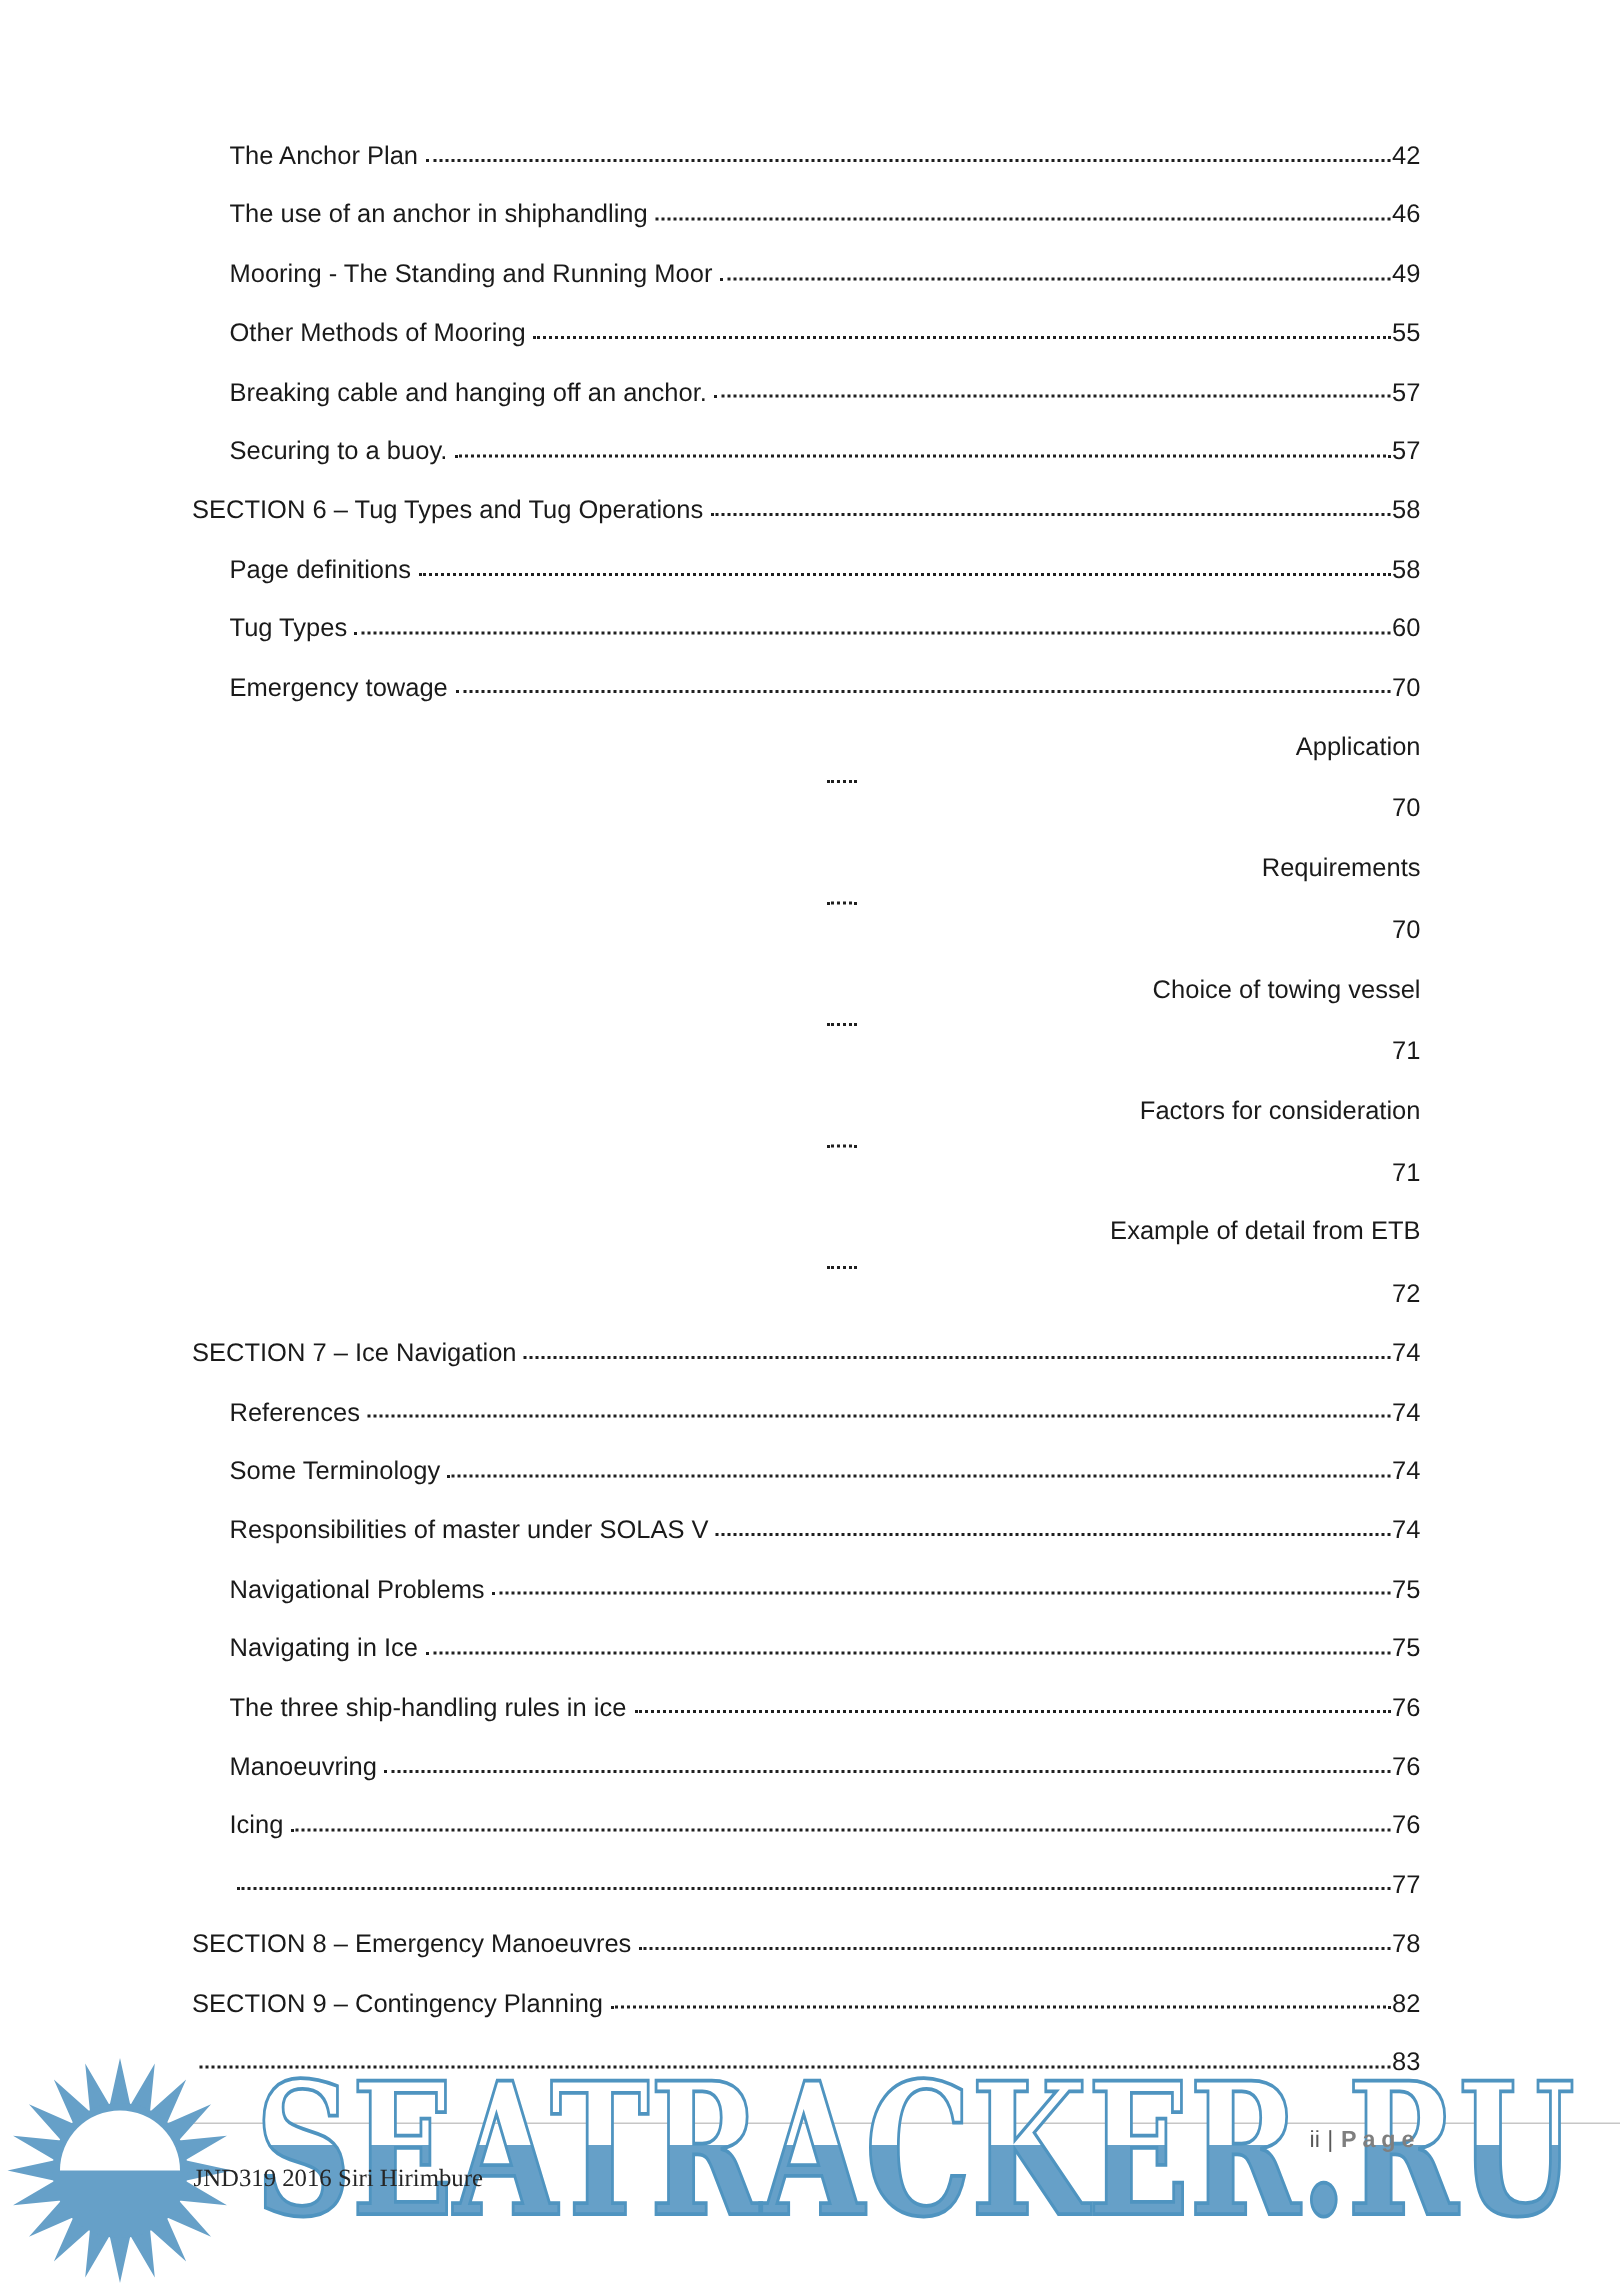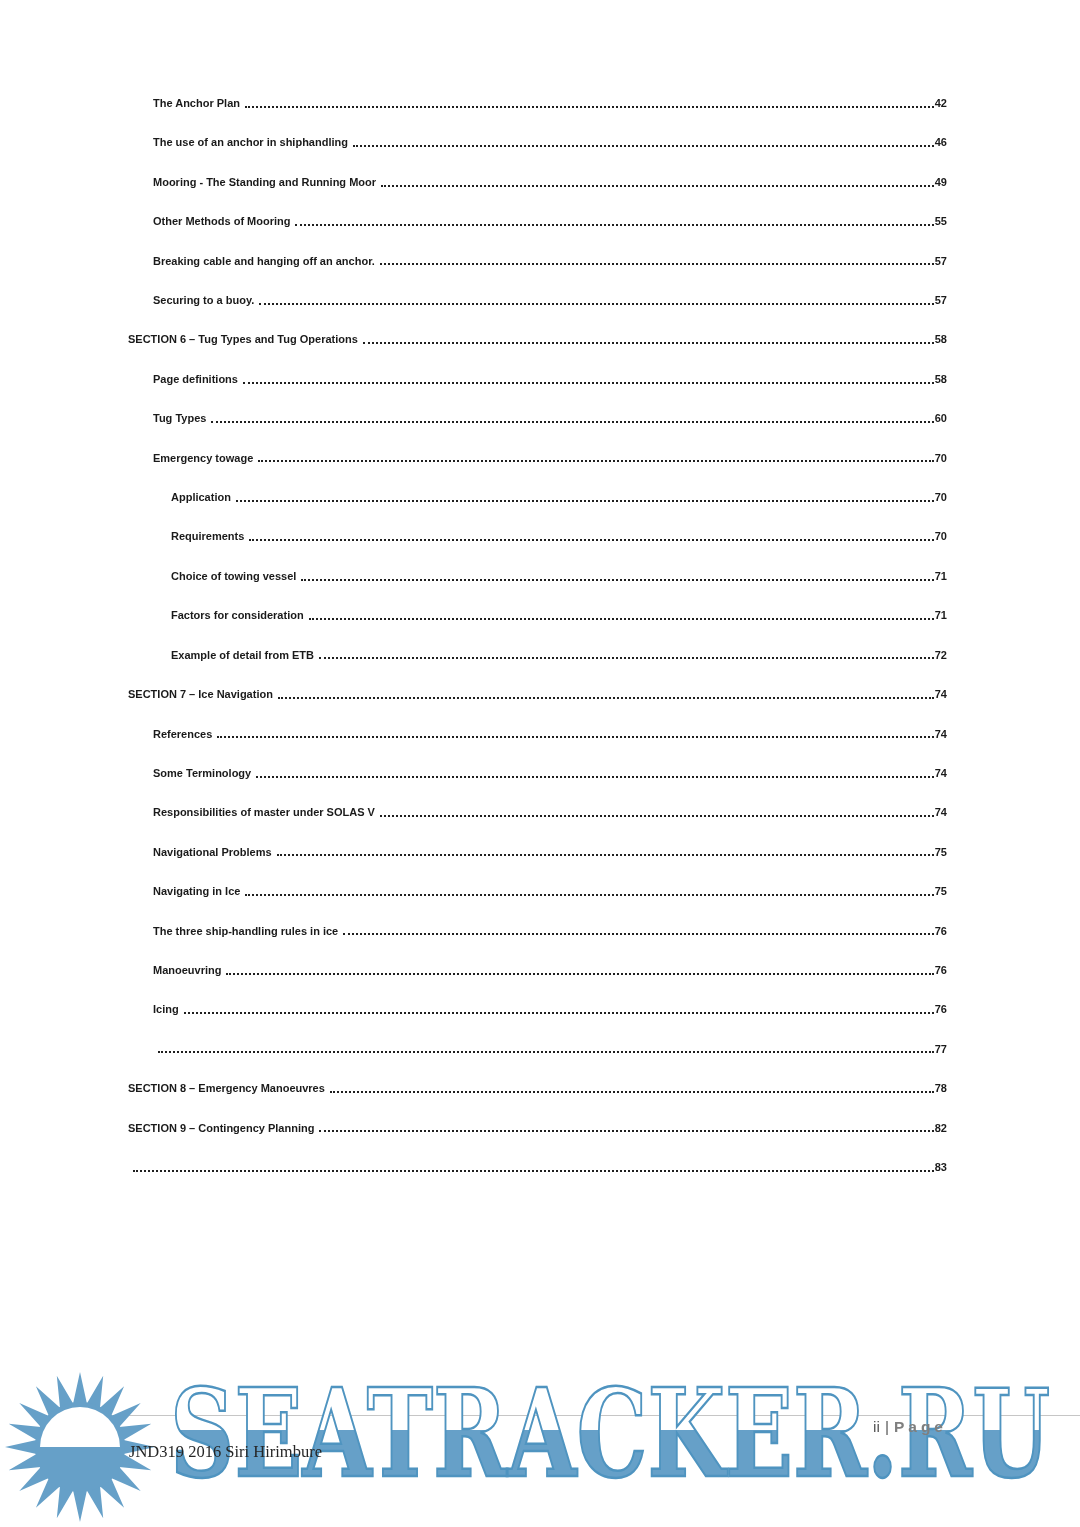--- a/index.html
+++ b/index.html
@@ -14,26 +14,25 @@
   }
   .toc {
     position:absolute;
     left:128px; top:84px;
     width:819px;
   }
   .toc-row {
     display:flex;
     align-items:flex-end;
     line-height:39.4px;
-    font-size:11px;
+    font-size:17px;
     white-space:nowrap;
-    font-weight:bold;
   }
   .toc-row.level-2 { padding-left:25px; }
-  .toc-row.level-3 { padding-left:43px; }
+  .toc-row.level-3 { padding-left:43px;flex-direction:column; }
   .toc-label { flex:0 0 auto; }
   .toc-leader {
     flex:1 1 auto;
     min-width:20px;
     border-bottom:2px dotted #1f1f1f;
     margin:0 1px 0 5px;
     align-self:center;
     position:relative;
     top:3px;
   }

